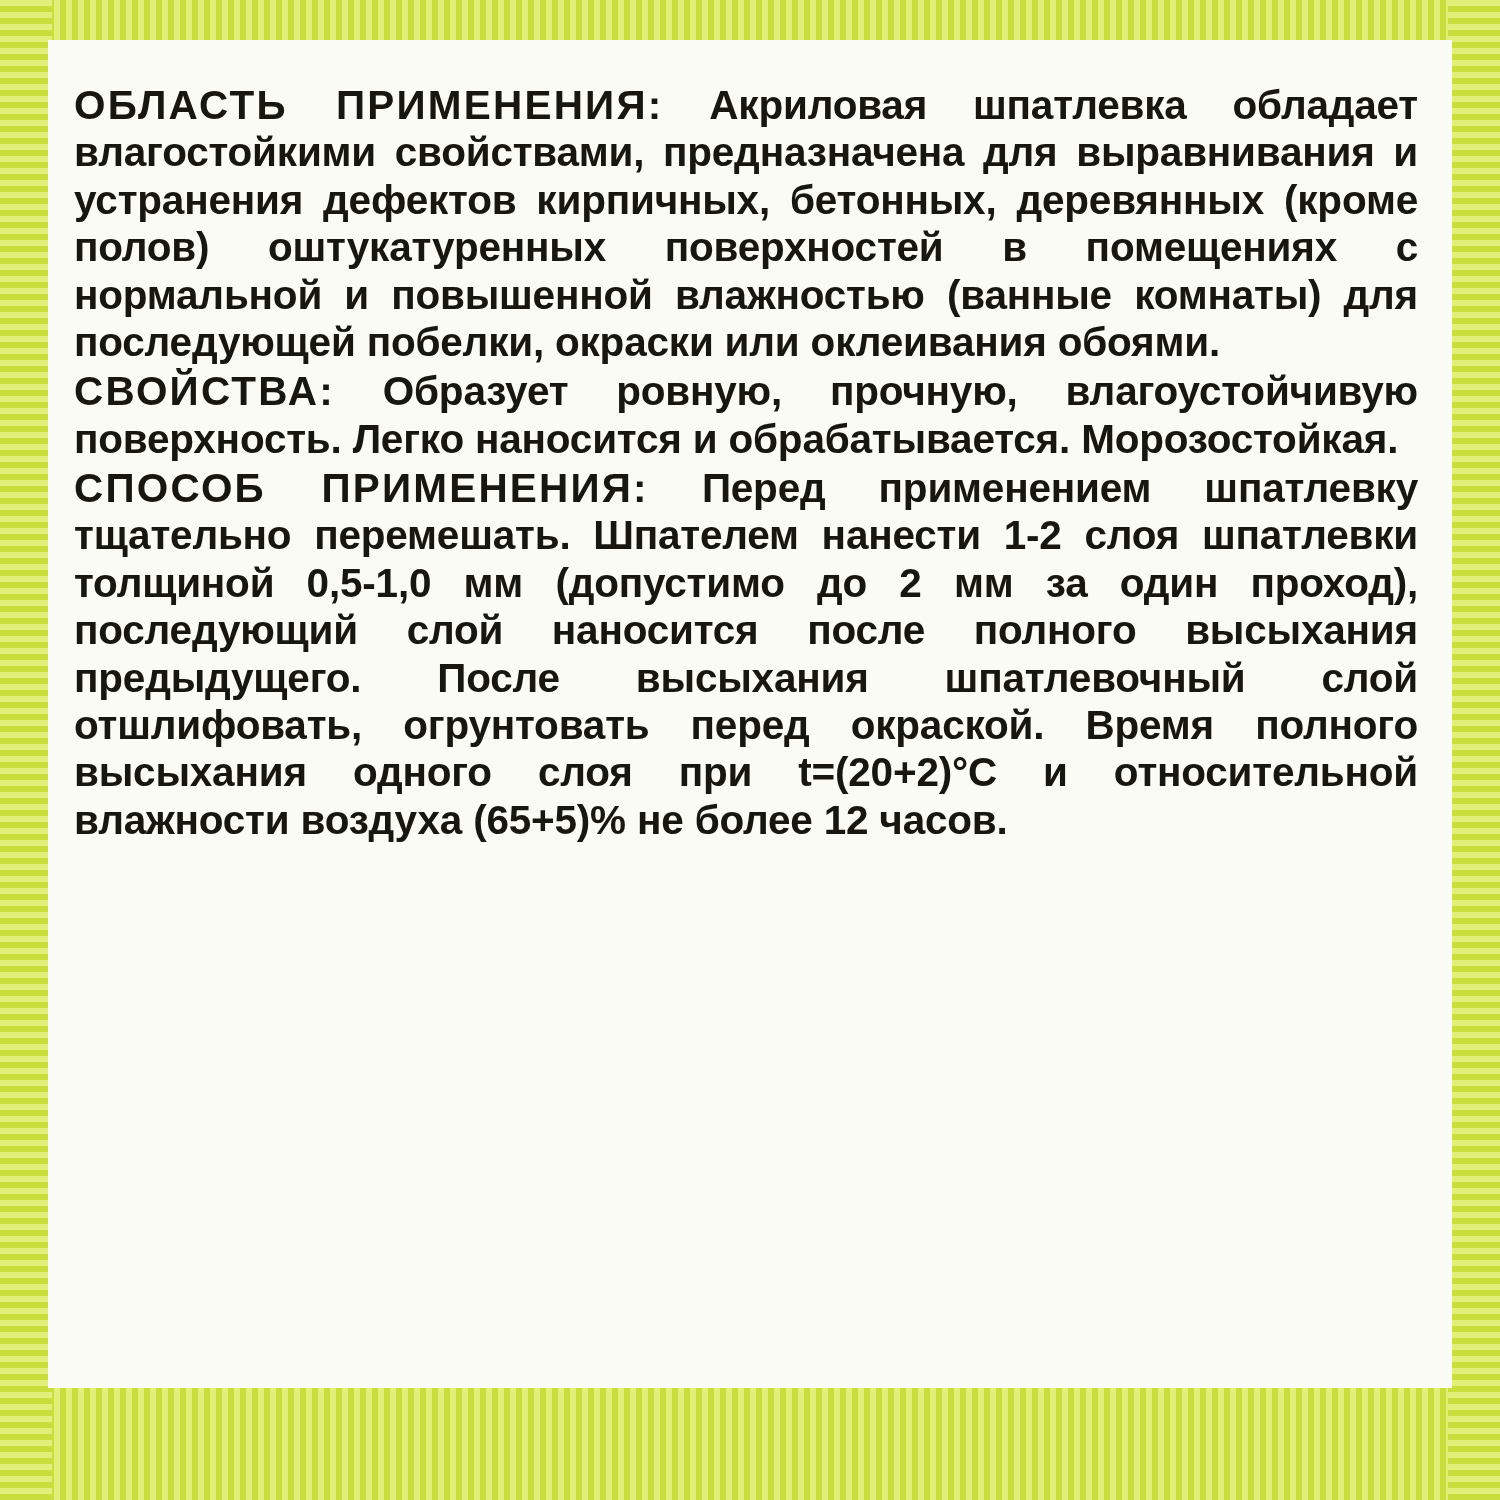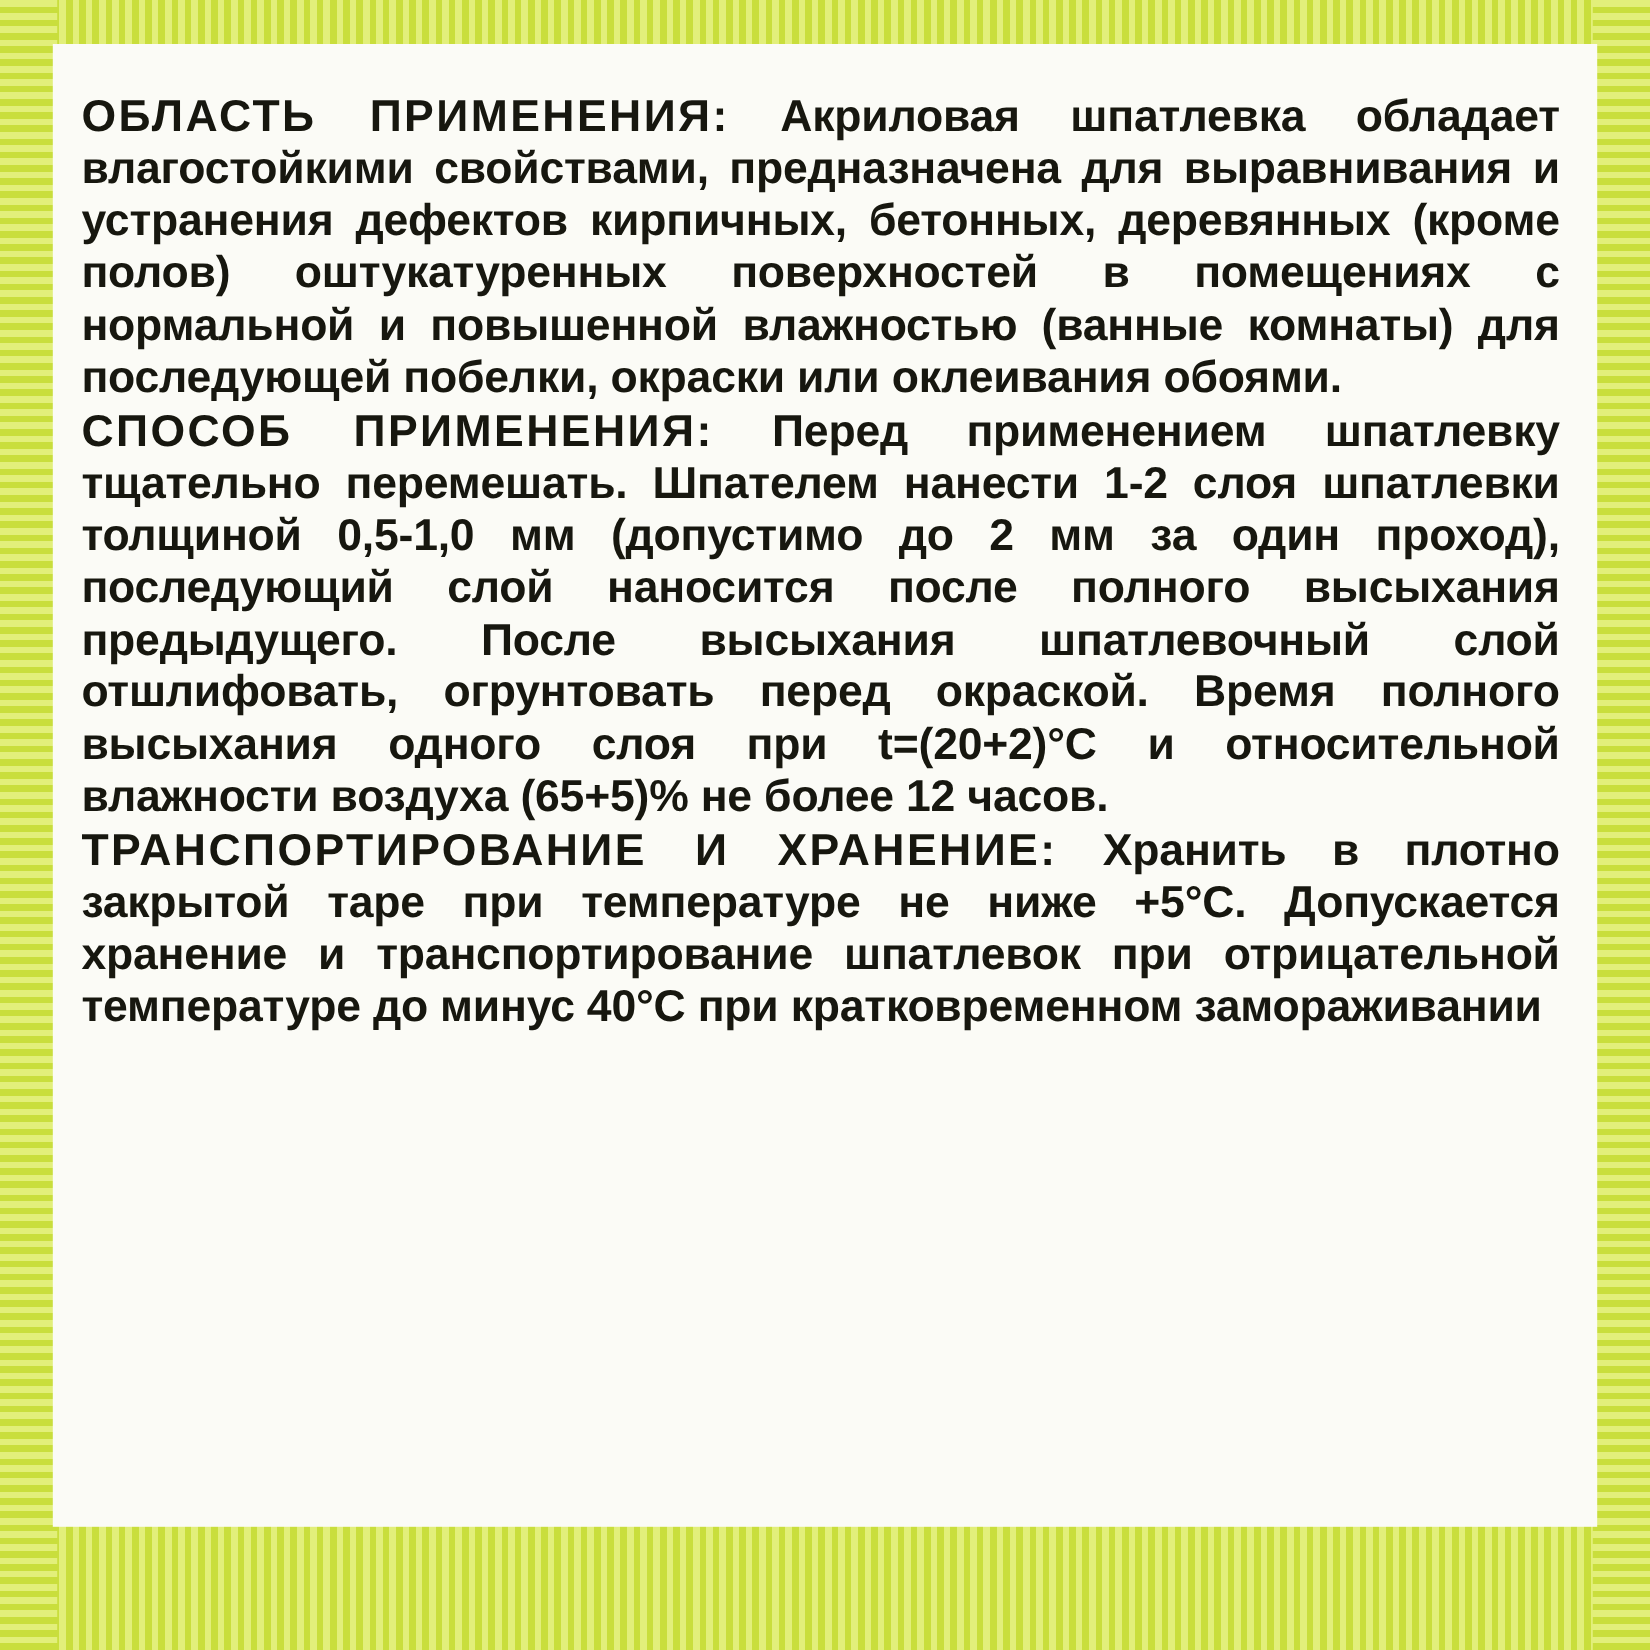--- a/index.html
+++ b/index.html
@@ -81,24 +81,24 @@
   <div class="band band-bottom"></div>
   <div class="band band-left"></div>
   <div class="band band-right"></div>
 
   <div class="paper">
 
     <p class="block">
       <span class="heading spaced">ОБЛАСТЬ ПРИМЕНЕНИЯ:</span><span class="body"> Акриловая шпатлевка обладает влагостойкими свойствами, предназначена для выравнивания и устранения дефектов кирпичных, бетонных, деревянных (кроме полов) оштукатуренных поверхностей в помещениях с нормальной и повышенной влажностью (ванные комнаты) для последующей побелки, окраски или оклеивания обоями.</span>
     </p>
 
+    <p class="block">
+      <span class="heading spaced">СВОЙСТВА:</span><span class="body"> Образует ровную, прочную, влагоустойчивую поверхность. Легко наносится и обрабатывается. Морозостойкая.</span>
+    </p>
 
 
     <p class="block">
       <span class="heading spaced">СПОСОБ ПРИМЕНЕНИЯ:</span><span class="body"> Перед применением шпатлевку тщательно перемешать. Шпателем нанести 1-2 слоя шпатлевки толщиной 0,5-1,0 мм (допустимо до 2 мм за один проход), последующий слой наносится после полного высыхания предыдущего. После высыхания шпатлевочный слой отшлифовать, огрунтовать перед окраской. Время полного высыхания одного слоя при t=(20+2)°С и относительной влажности воздуха (65+5)% не более 12 часов.</span>
     </p>
 
-    <p class="block">
-      <span class="heading spaced">ТРАНСПОРТИРОВАНИЕ И ХРАНЕНИЕ:</span><span class="body"> Хранить в плотно закрытой таре при температуре не ниже +5°С. Допускается хранение и транспортирование шпатлевок при отрицательной температуре до минус 40°С при кратковременном замораживании</span>
-    </p>
 
   </div>
 </div>
 
 </body></html>

